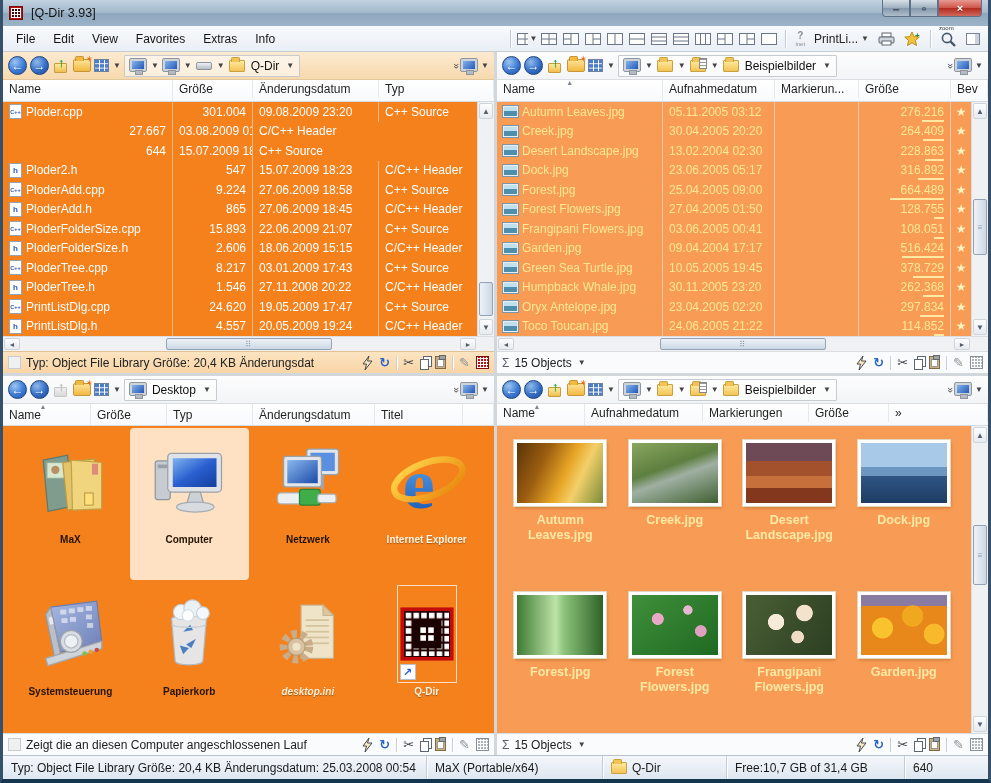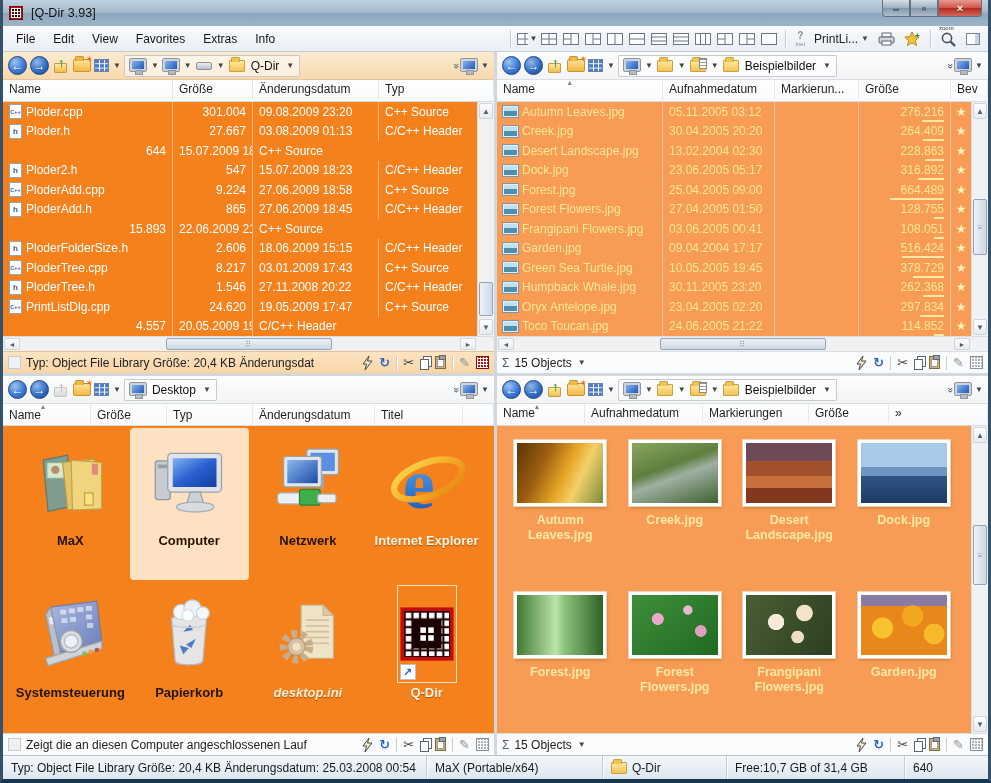--- a/index.html
+++ b/index.html
@@ -130,21 +130,21 @@
   .grid-ind{width:13px;height:13px;border:1px solid #801010;background-color:#b51212;flex:0 0 13px;
     background-image:repeating-linear-gradient(0deg,#fff 0 1px,transparent 1px 3px),repeating-linear-gradient(90deg,#fff 0 1px,transparent 1px 3px);}
   .grid-ind.gray{border-color:#8a9098;background-color:#aab2ba;}
   .objcount{display:flex;align-items:center;gap:5px;}
   
   .desktop{flex:1;display:grid;grid-template-columns:repeat(4,1fr);grid-auto-rows:152px;padding:2px 8px;background:#f5811d;overflow:hidden;position:relative;}
   .di{display:flex;flex-direction:column;align-items:center;justify-content:flex-start;padding-top:6px;border-radius:4px;}
   .di.selected{background:rgba(255,238,218,.88);}
   .di.focused .di-iconwrap{outline:1px solid rgba(255,255,255,.75);}
   .di-iconwrap{height:96px;display:flex;align-items:center;justify-content:center;position:relative;}
-  .di-label{margin-top:4px;font-size:13px;font-weight:bold;color:#241303;text-align:left;max-width:112px;line-height:1.15;}
+  .di-label{margin-top:4px;font-size:10px;font-weight:bold;color:#241303;text-align:left;max-width:112px;line-height:1.15;}
   .di-label.light{color:#fff6e2;text-shadow:0 1px 1px rgba(90,40,0,.5);}
   .di-label.light-italic{color:#fff0d2;font-style:italic;text-shadow:0 1px 1px rgba(90,40,0,.5);}
   .shortcut-ovl{position:absolute;left:2px;bottom:2px;width:16px;height:16px;background:#fff;border:1px solid #b9c2cc;display:flex;align-items:center;justify-content:center;color:#2a5fd0;font-weight:bold;font-size:11px;}
   
   .thumbs{flex:1;display:grid;grid-template-columns:repeat(4,1fr);grid-auto-rows:152px;padding:6px 10px 0 6px;background:#f89c55;overflow:hidden;}
   .tcell{display:flex;flex-direction:column;align-items:center;padding-top:8px;}
   .thumb{width:92px;height:66px;background:#fff;padding:3px;box-shadow:0 0 0 1px #e3d8c2,1px 2px 3px rgba(120,60,0,.35);}
   .thumb-img{width:100%;height:100%;}
   .tlabel{margin-top:7px;font-size:12.5px;font-weight:bold;color:#ffe9a2;text-align:center;max-width:104px;line-height:1.2;}
   .ti-autumn{background:linear-gradient(115deg,#5a3407 0%,#9c5e10 30%,#e8a626 55%,#f3d06a 70%,#7a8c3a 100%);}
@@ -360,24 +360,20 @@
             <div class="lrow cols-tl">
               <div class="lcell">
                 <span class="ficon cpp"></span>
                 <span>Ploder.cpp</span>
               </div>
               <div class="lcell right">301.004</div>
               <div class="lcell">09.08.2009 23:20</div>
               <div class="lcell" style="border-right: none;">C++ Source</div>
             </div>
             <div class="lrow cols-tl">
-              <div class="lcell">
-                <span class="ficon h"></span>
-                <span>Ploder.h</span>
-              </div>
               <div class="lcell right">27.667</div>
               <div class="lcell">03.08.2009 01:13</div>
               <div class="lcell" style="border-right: none;">C/C++ Header</div>
             </div>
             <div class="lrow cols-tl">
               <div class="lcell right">644</div>
               <div class="lcell">15.07.2009 18:25</div>
               <div class="lcell" style="border-right: none;">C++ Source</div>
             </div>
             <div class="lrow cols-tl">
@@ -401,20 +397,24 @@
             <div class="lrow cols-tl">
               <div class="lcell">
                 <span class="ficon h"></span>
                 <span>PloderAdd.h</span>
               </div>
               <div class="lcell right">865</div>
               <div class="lcell">27.06.2009 18:45</div>
               <div class="lcell" style="border-right: none;">C/C++ Header</div>
             </div>
             <div class="lrow cols-tl">
+              <div class="lcell">
+                <span class="ficon cpp"></span>
+                <span>PloderFolderSize.cpp</span>
+              </div>
               <div class="lcell right">15.893</div>
               <div class="lcell">22.06.2009 21:07</div>
               <div class="lcell" style="border-right: none;">C++ Source</div>
             </div>
             <div class="lrow cols-tl">
               <div class="lcell">
                 <span class="ficon h"></span>
                 <span>PloderFolderSize.h</span>
               </div>
               <div class="lcell right">2.606</div>
@@ -442,20 +442,24 @@
             <div class="lrow cols-tl">
               <div class="lcell">
                 <span class="ficon cpp"></span>
                 <span>PrintListDlg.cpp</span>
               </div>
               <div class="lcell right">24.620</div>
               <div class="lcell">19.05.2009 17:47</div>
               <div class="lcell" style="border-right: none;">C++ Source</div>
             </div>
             <div class="lrow cols-tl">
+              <div class="lcell">
+                <span class="ficon h"></span>
+                <span>PrintListDlg.h</span>
+              </div>
               <div class="lcell right">4.557</div>
               <div class="lcell">20.05.2009 19:24</div>
               <div class="lcell" style="border-right: none;">C/C++ Header</div>
             </div>
           </div>
         <div class="vscroll">
           <span class="sarrow">▲</span>
           <span class="strack">
               <span class="sthumb" style="bottom:2px;height:34px"></span>
             </span>

